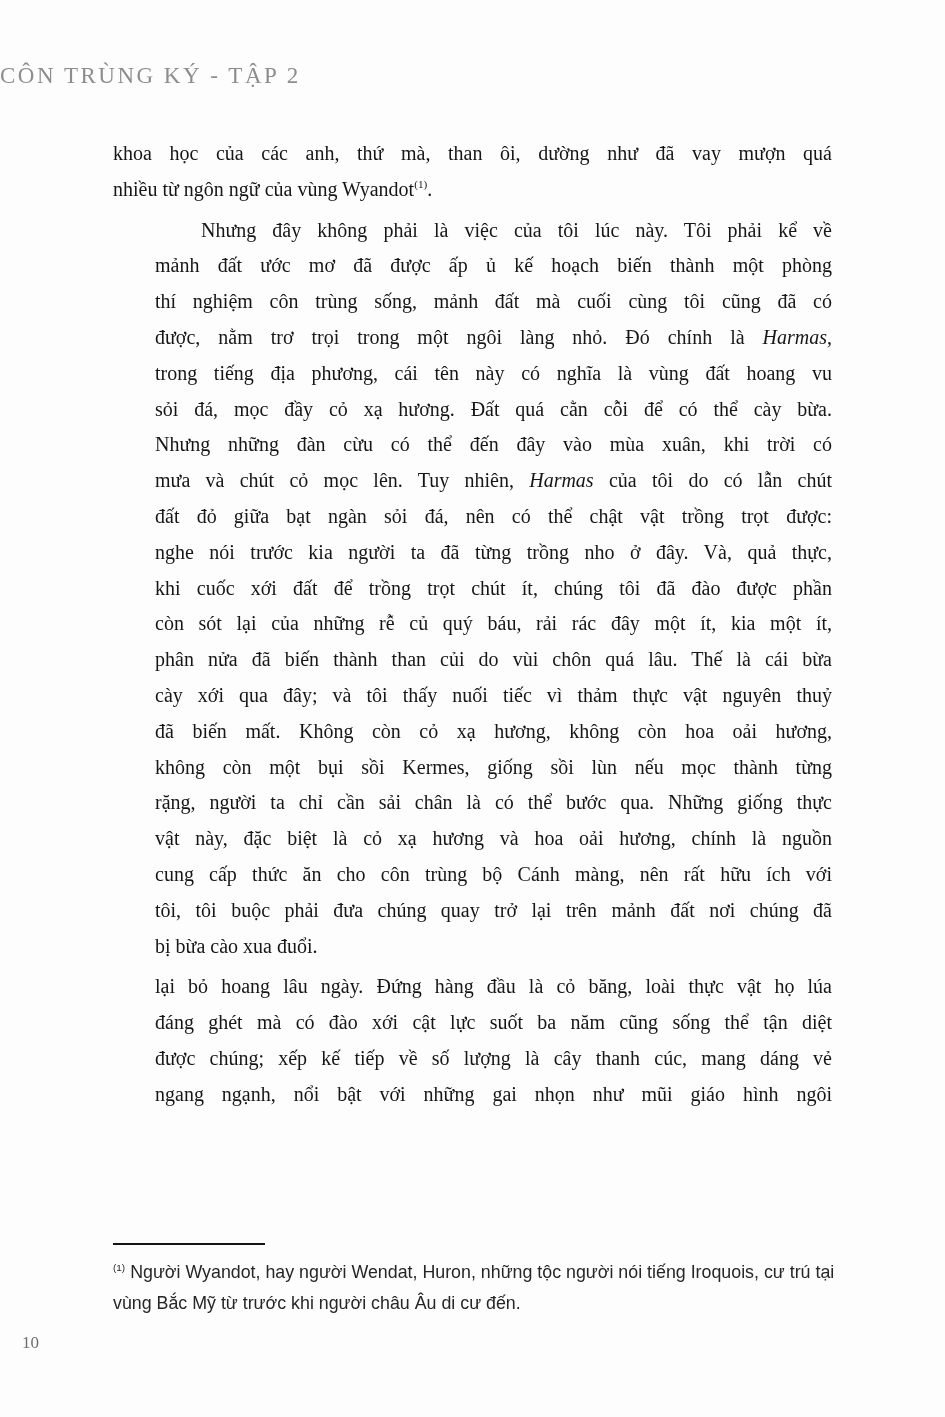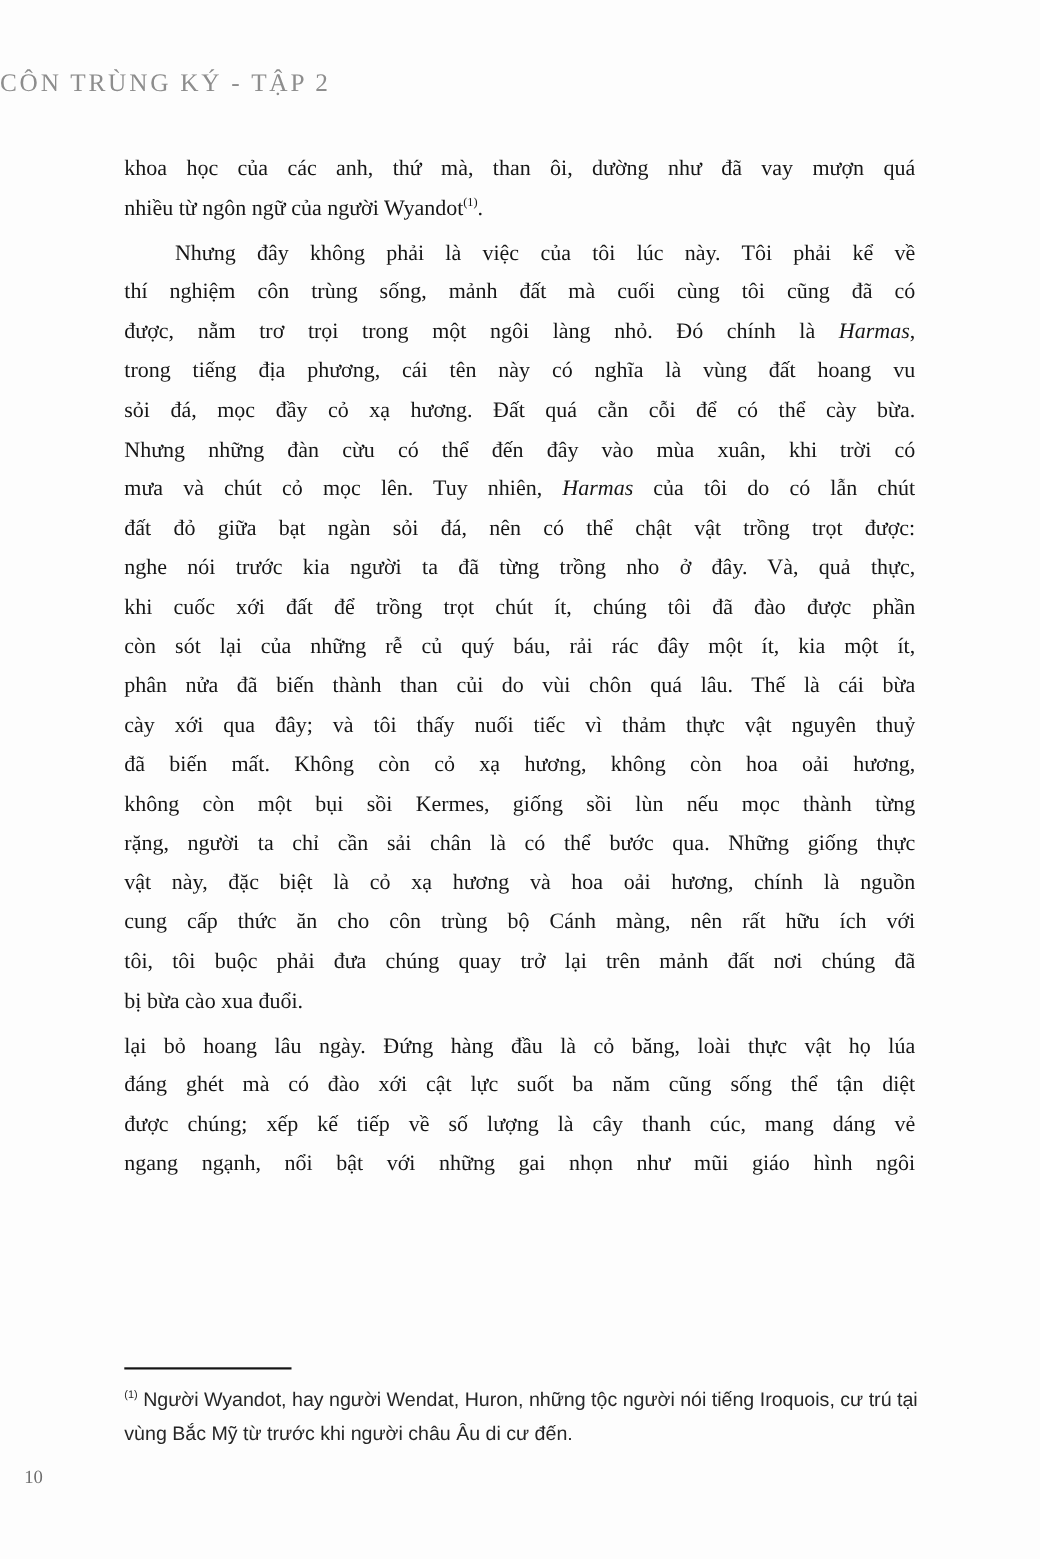--- a/index.html
+++ b/index.html
@@ -24,21 +24,21 @@
     color: var(--header-text, #8d8d8d);
   }
   .body-col {
     position: absolute;
     left: 113px;
     top: 136px;
     width: 719px;
     font-size: 27.5px;
     color: var(--body-text, #161616);
   }
-  .paragraph + .paragraph { margin-top: 5px; }
+  .paragraph + .paragraph { margin-top: 5px; margin-left: 42px; }
   .line {
     line-height: 35.8px;
     text-align: justify;
     text-align-last: justify;
   }
   .line.indent { text-indent: 46px; }
   .line.no-stretch { text-align-last: left; }
   .line sup, .fn-line sup {
     font-size: 0.56em;
     vertical-align: super;
@@ -76,24 +76,25 @@
 </style>
 </head>
 <body>
 
 <div class="page" style="--background: #fdfdfd; --header-text: #8d8d8d; --body-text: #161616; --footnote-text: #262626; --footnote-rule: #141414; --page-number-text: #6e6e6e;">
   <div class="running-header">CÔN TRÙNG KÝ - TẬP 2</div>
 
   <div class="body-col" style="font-size: 20px;">
       <div class="paragraph">
         <div class="line"><span>khoa học của các anh, thứ mà, than ôi, dường như đã vay mượn quá</span></div>
-        <div class="line no-stretch"><span>nhiều từ ngôn ngữ của người Wyandot</span><sup>(1)</sup><span>.</span></div>
+        <div class="line no-stretch"><span>nhiều từ ngôn ngữ của vùng Wyandot</span><sup>(1)</sup><span>.</span></div>
       </div>
       <div class="paragraph">
         <div class="line indent"><span>Nhưng đây không phải là việc của tôi lúc này. Tôi phải kể về</span></div>
+        <div class="line"><span>mảnh đất ước mơ đã được ấp ủ kế hoạch biến thành một phòng</span></div>
         <div class="line"><span>thí nghiệm côn trùng sống, mảnh đất mà cuối cùng tôi cũng đã có</span></div>
         <div class="line"><span>được, nằm trơ trọi trong một ngôi làng nhỏ. Đó chính là </span><em>Harmas</em><span>,</span></div>
         <div class="line"><span>trong tiếng địa phương, cái tên này có nghĩa là vùng đất hoang vu</span></div>
         <div class="line"><span>sỏi đá, mọc đầy cỏ xạ hương. Đất quá cằn cỗi để có thể cày bừa.</span></div>
         <div class="line"><span>Nhưng những đàn cừu có thể đến đây vào mùa xuân, khi trời có</span></div>
         <div class="line"><span>mưa và chút cỏ mọc lên. Tuy nhiên, </span><em>Harmas</em><span> của tôi do có lẫn chút</span></div>
         <div class="line"><span>đất đỏ giữa bạt ngàn sỏi đá, nên có thể chật vật trồng trọt được:</span></div>
         <div class="line"><span>nghe nói trước kia người ta đã từng trồng nho ở đây. Và, quả thực,</span></div>
         <div class="line"><span>khi cuốc xới đất để trồng trọt chút ít, chúng tôi đã đào được phần</span></div>
         <div class="line"><span>còn sót lại của những rễ củ quý báu, rải rác đây một ít, kia một ít,</span></div>

